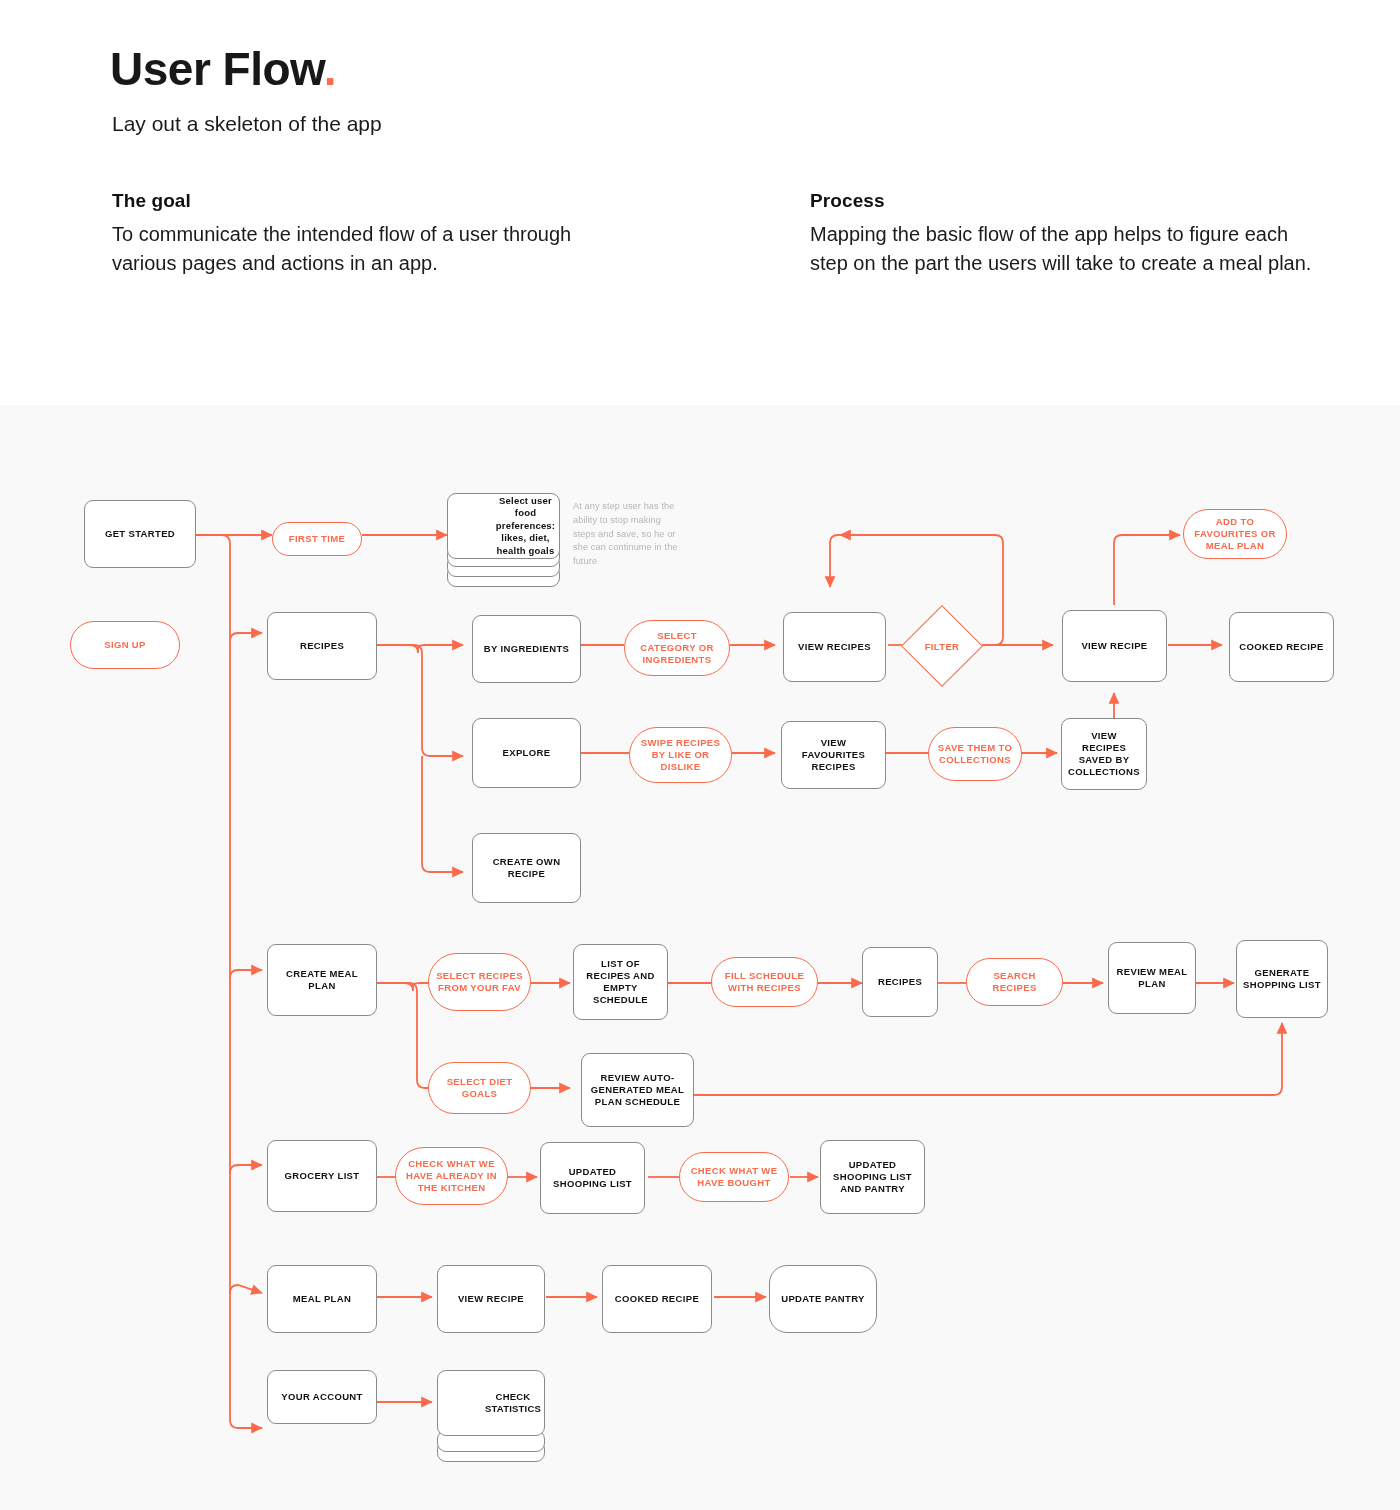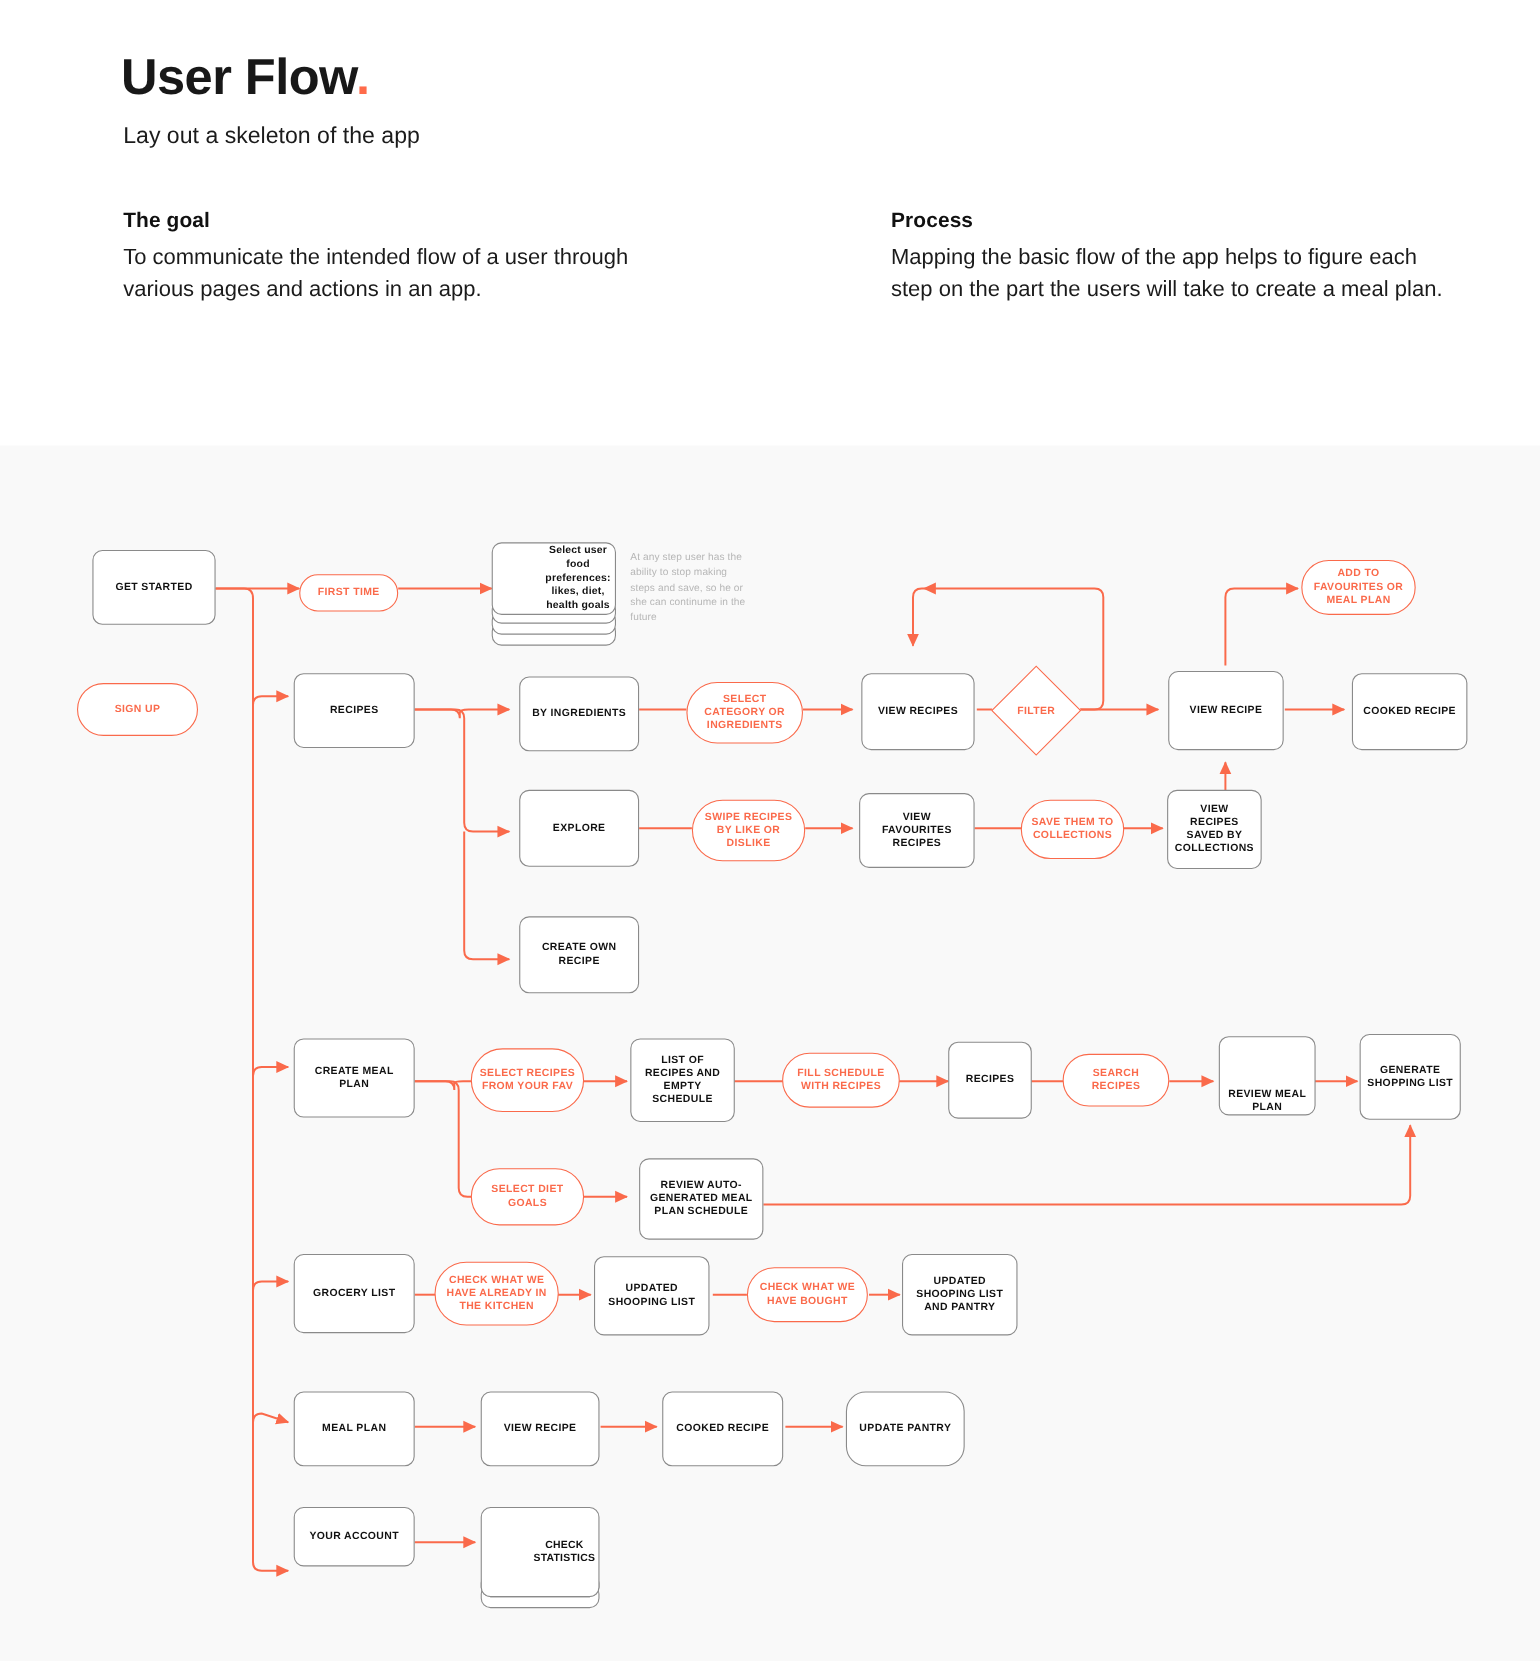--- a/index.html
+++ b/index.html
@@ -275,21 +275,21 @@
   </div>
 
   <div class="node rect" style="left: 862px; top: 542px; width: 76px; height: 70px;">
     <span>RECIPES</span>
   </div>
 
   <div class="node pill" style="left: 966px; top: 553px; width: 97px; height: 48px;">
     <span>SEARCH RECIPES</span>
   </div>
 
-  <div class="node rect" style="left: 1108px; top: 537px; width: 88px; height: 72px; align-items: flex-end;">
+  <div class="node rect" style="left: 1108px; top: 537px; width: 88px; height: 72px;">
     <span>REVIEW MEAL PLAN</span>
   </div>
 
   <div class="node rect" style="left: 1236px; top: 535px; width: 92px; height: 78px;">
     <span>GENERATE SHOPPING LIST</span>
   </div>
 
   <div class="node pill" style="left: 428px; top: 657px; width: 103px; height: 52px;">
     <span>SELECT DIET GOALS</span>
   </div>
@@ -334,18 +334,18 @@
     <span>UPDATE PANTRY</span>
   </div>
 
   <div class="node rect" style="left: 267px; top: 965px; width: 110px; height: 54px;">
     <span>YOUR ACCOUNT</span>
   </div>
 
   <div class="stack" style="left: 437px; top: 965px; width: 108px; height: 95px;">
     <div class="stack-layer" style="top:70px;"></div>
     <div class="stack-layer" style="top:60px;"></div>
-    <div class="stack-top" style="height:82px;">
+    <div class="stack-top" style="height:66px;">
       <span>CHECK STATISTICS</span>
     </div>
   </div>
 
 </div>
 
 </body></html>

